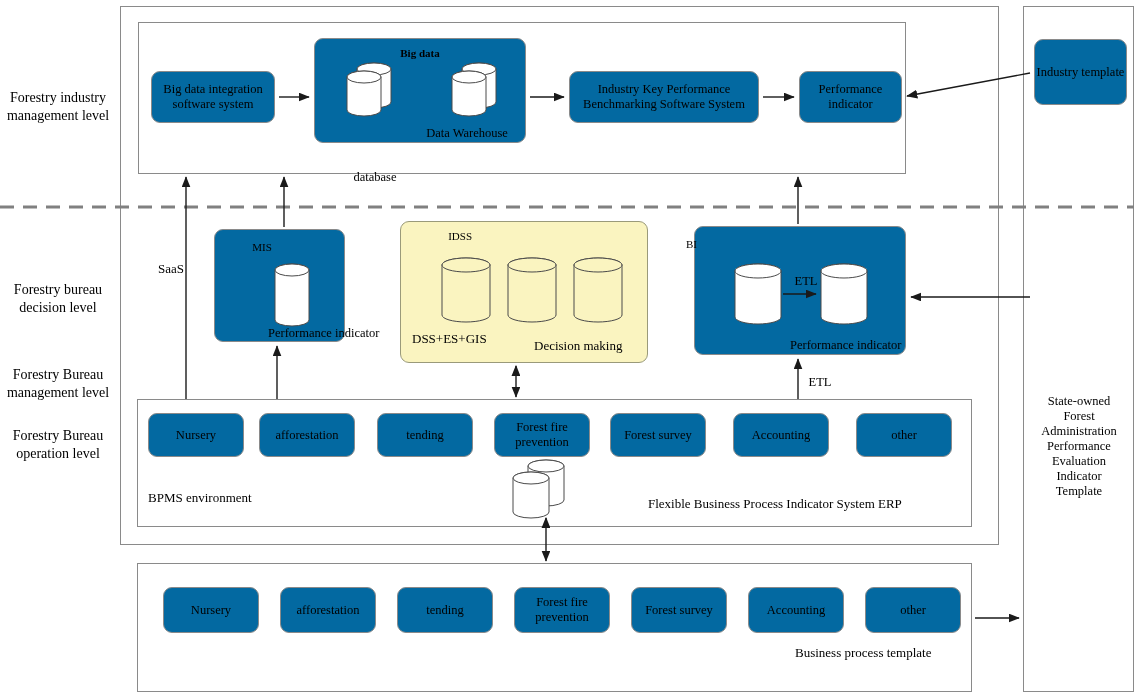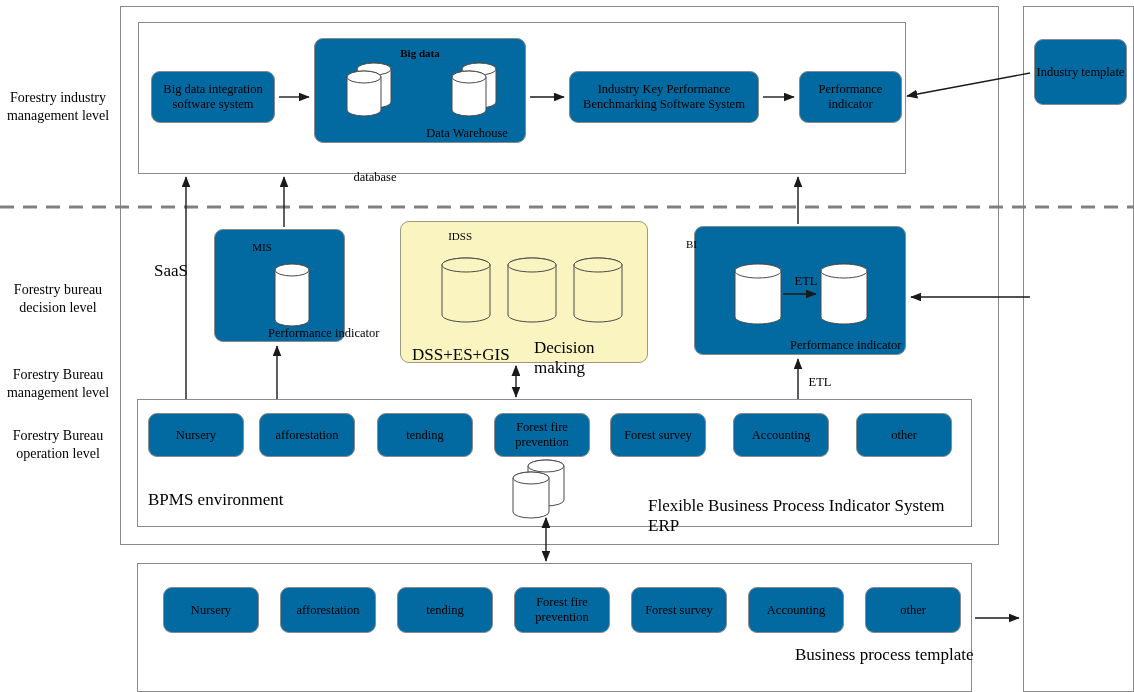--- a/index.html
+++ b/index.html
@@ -11,21 +11,21 @@
   .plain-box{position:absolute;box-sizing:border-box;border:1px solid #8a8a8a;background:transparent;}
   .rbox{position:absolute;box-sizing:border-box;border:1px solid #8a8a8a;border-radius:9px;background:#0369a1;
         display:flex;align-items:center;justify-content:center;text-align:center;line-height:1.18;}
   .rbox.yellow{background:#faf4c0;border-color:#9a9a7a;}
   .txt{position:absolute;text-align:center;line-height:1.2;white-space:pre-line;}
   .lvl-label{position:absolute;text-align:center;line-height:1.25;font-size:14px;white-space:pre-line;}
 
   
   svg.overlay{position:absolute;left:0;top:0;width:1134px;height:692px;overflow:visible;pointer-events:none;}
   .f12{font-size:12.5px;}
-  .f13{font-size:17px;}
+  .f13{font-size:13px;}
   .f135{font-size:11px;font-family:Liberation Serif, serif;}
   .bold{font-weight:bold;}
 </style>
 </head>
 <body>
 
 <div id="stage">
 
   <div class="lvl-label" style="left:0px;top:89px;width:116px;">Forestry industry
 management level</div>
@@ -65,21 +65,21 @@
   <div class="rbox" style="left:214px;top:229px;width:131px;height:113px;"></div>
   <div class="txt f135" style="left:224px;top:241px;width:76px;">MIS</div>
   <div class="txt f12" style="left:268px;top:287px;width:48px;">DB</div>
   <div class="txt f12" style="left:268px;top:326px;width:128px;text-align:left;">Performance indicator</div>
 
   <div class="rbox yellow" style="left:400px;top:221px;width:248px;height:142px;"></div>
   <div class="txt f135" style="left:412px;top:230px;width:60px;text-align:right;">IDSS</div>
   <div class="txt f13" style="left:442px;top:286px;width:48px;">DB</div>
   <div class="txt f13" style="left:508px;top:286px;width:48px;">KB</div>
   <div class="txt f13" style="left:574px;top:286px;width:48px;">MB</div>
-  <div class="txt f13" style="left:412px;top:331px;width:110px;text-align:left;margin-top:14px;">DSS+ES+GIS</div>
+  <div class="txt f13" style="left:412px;top:331px;width:110px;text-align:left;">DSS+ES+GIS</div>
   <div class="txt f13" style="left:534px;top:338px;width:110px;text-align:left;">Decision making</div>
 
   <div class="rbox" style="left:694px;top:226px;width:212px;height:129px;"></div>
   <div class="txt f135" style="left:686px;top:238px;width:40px;text-align:left;">BI</div>
   <div class="txt f12" style="left:734px;top:293px;width:48px;">DB</div>
   <div class="txt f12" style="left:820px;top:293px;width:48px;">DW</div>
   <div class="txt f12" style="left:788px;top:274px;width:36px;">ETL</div>
   <div class="txt f12" style="left:790px;top:338px;width:140px;text-align:left;">Performance indicator</div>
   <div class="txt f12" style="left:802px;top:375px;width:36px;">ETL</div>
 
@@ -101,20 +101,27 @@
   <div class="rbox f12" style="left:514px;top:587px;width:96px;height:46px;">Forest fire
 prevention</div>
   <div class="rbox f12" style="left:631px;top:587px;width:96px;height:46px;">Forest survey</div>
   <div class="rbox f12" style="left:748px;top:587px;width:96px;height:46px;">Accounting</div>
   <div class="rbox f12" style="left:865px;top:587px;width:96px;height:46px;">other</div>
 
   <div class="txt f13" style="left:795px;top:645px;width:180px;text-align:left;">Business process template</div>
 
   <div class="rbox f12" style="left:1034px;top:39px;width:93px;height:66px;">Industry
 template</div>
+  <div class="txt f12" style="left:1026px;top:394px;width:106px;">State-owned
+Forest
+Administration
+Performance
+Evaluation
+Indicator
+Template</div>
 
   <svg class="overlay" viewBox="0 0 1134 692">
     <defs>
       <marker id="ah" markerWidth="9" markerHeight="9" refX="7.4" refY="3.2" orient="auto" markerUnits="strokeWidth">
         <path d="M0,0 L8,3.2 L0,6.4 z" fill="#1a1a1a"></path>
       </marker>
       <marker id="ah-start" markerWidth="9" markerHeight="9" refX="0.8" refY="3.2" orient="auto" markerUnits="strokeWidth">
         <path d="M8,0 L0,3.2 L8,6.4 z" fill="#1a1a1a"></path>
       </marker>
     </defs>

